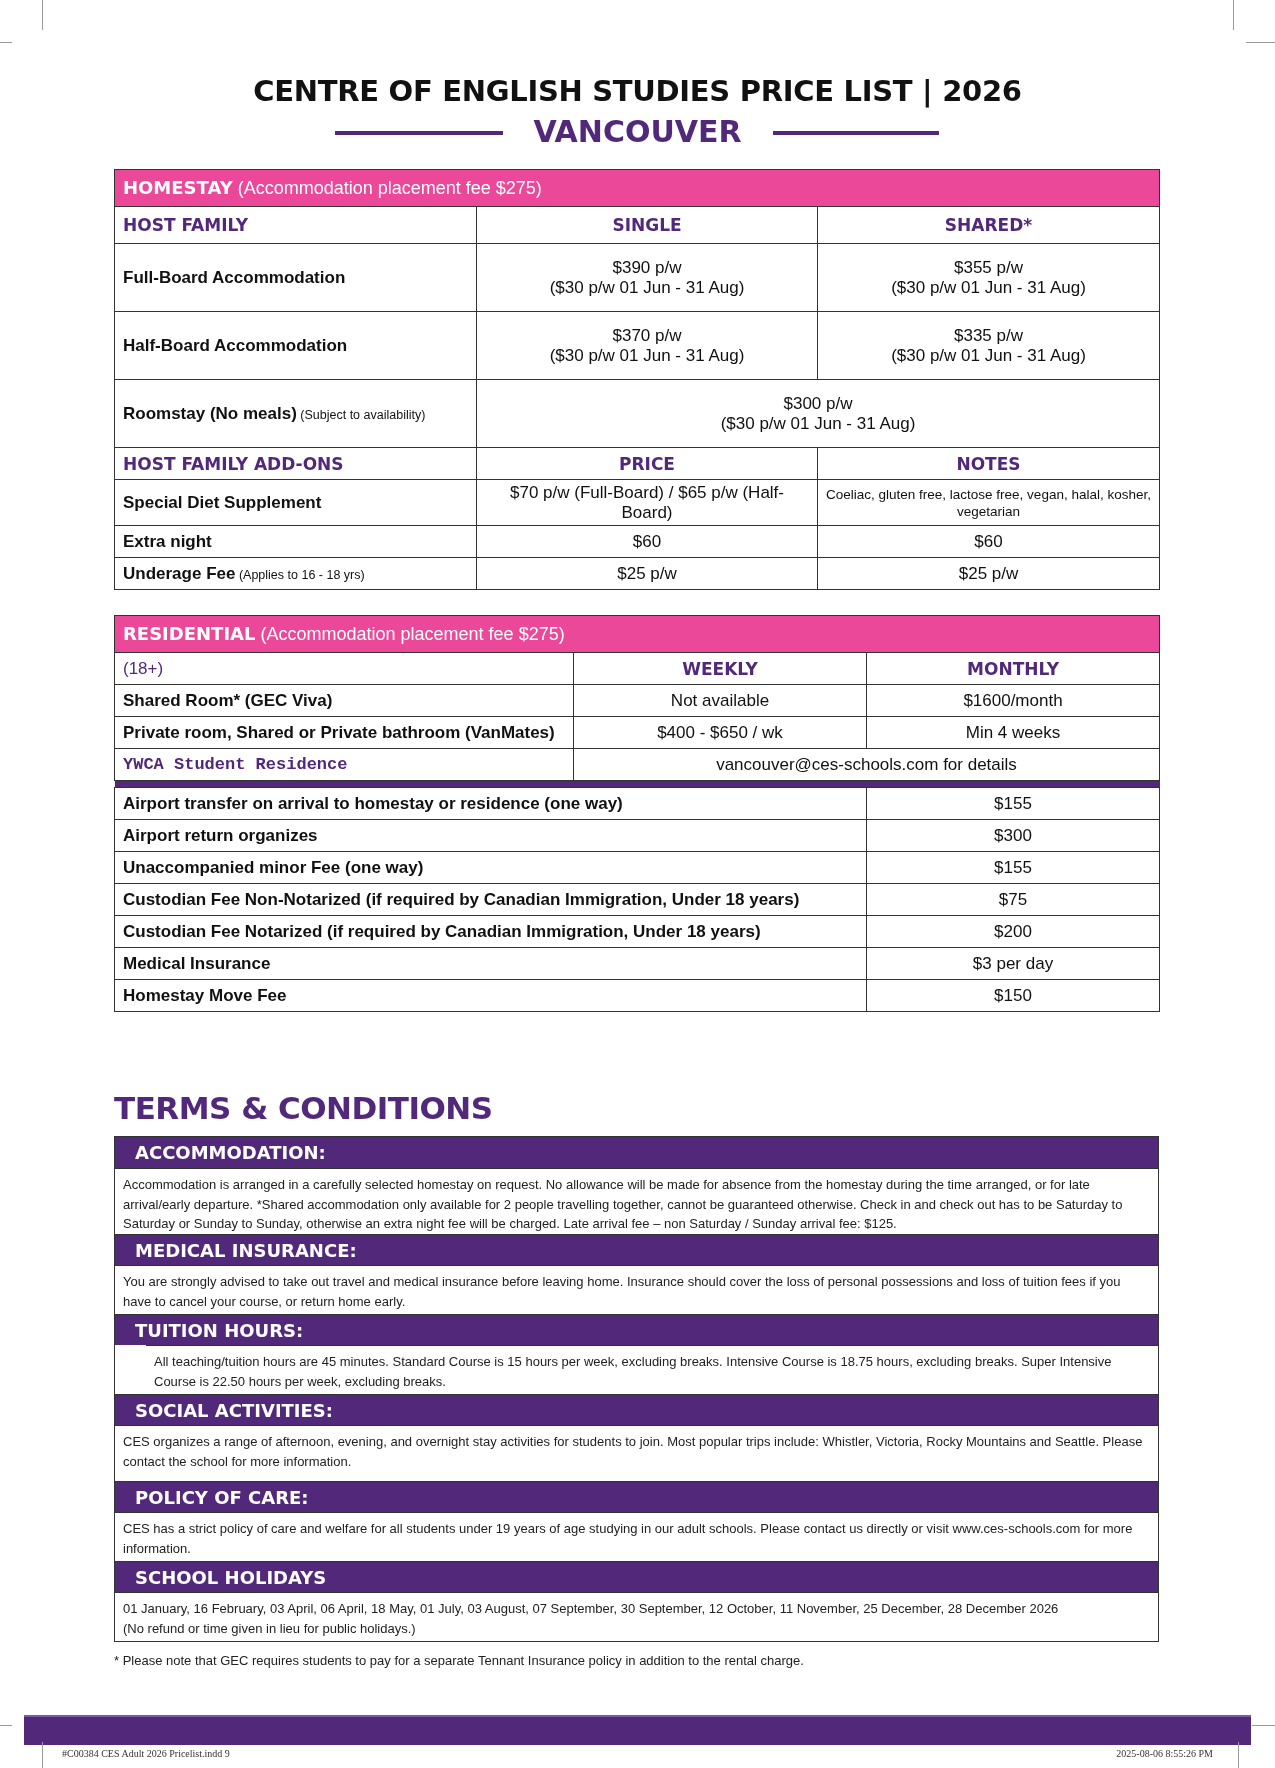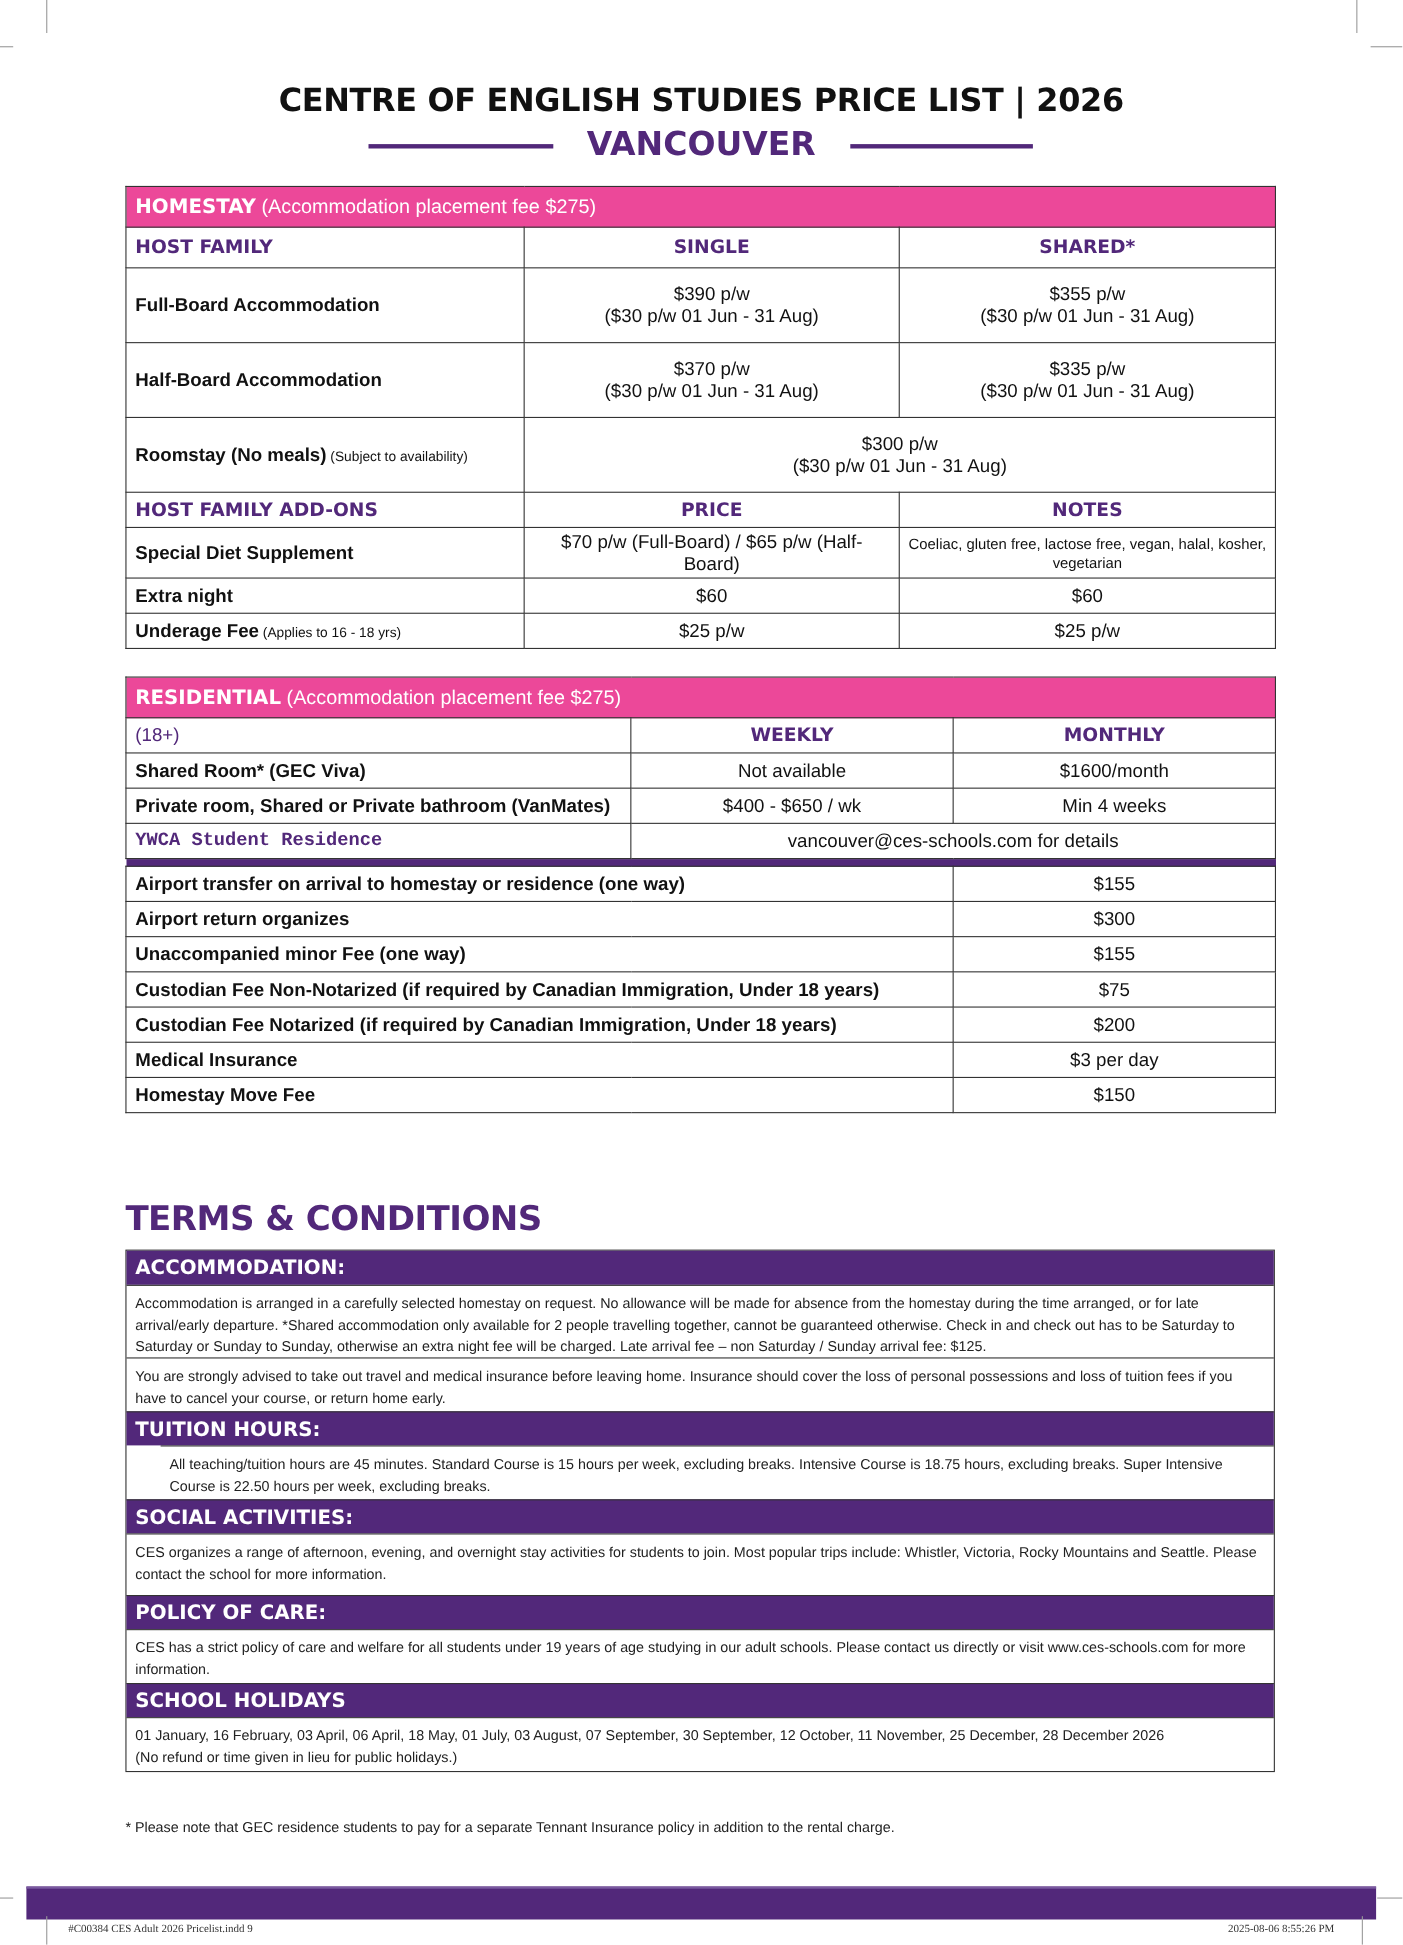--- a/index.html
+++ b/index.html
@@ -23,21 +23,21 @@
   .band { background: #ec4899; color: #fff; font-size: 18px; height: 37px; }
   .band b { font-family: "DejaVu Sans", sans-serif; }
   .notes { font-size: 13.5px; line-height: 17px; }
   .lnk { color: #52287a; font-weight: bold; font-family: Liberation Mono, monospace; }
   .sep td { height: 7px; background: #52287a; padding: 0; border: none; }
 
   .tc-heading { position: absolute; left: 114px; top: 1090px; font-family: "DejaVu Sans", sans-serif;
     font-weight: bold; font-size: 31px; color: #52287a; letter-spacing: -0.5px; }
   .terms { position: absolute; left: 114px; top: 1136px; width: 1045px; border: 1.5px solid #333; }
   .term-h { background: #52287a; color: #fff; font-family: "DejaVu Sans", sans-serif; font-weight: bold;
-    font-size: 18px; padding: 0 8px; height: 31px; line-height: 31px; border-top: 1.5px solid #333; }
+    font-size: 18px; padding: 0 20px; height: 31px; line-height: 31px; border-top: 1.5px solid #333; }
   .term-h:first-child { border-top: none; }
   .term-b { font-size: 13px; line-height: 19.5px; padding: 6px 8px 4px 8px; color: #222; border-top: 1.5px solid #333; }
   .footnote { position: absolute; left: 114px; top: 1653px; font-size: 13px; color: #222; }
 
   .footer-bar { position: absolute; left: 24px; top: 1715px; width: 1227px; height: 30px; background: #52287a; border-top: 2px solid #7a5aa0; }
   .footer-left, .footer-right { position: absolute; top: 1748px; font-family: "Liberation Serif", serif; font-size: 10px; color: #333; }
   .footer-left { left: 62px; }
   .footer-right { right: 62px; }
 </style>
 </head>
@@ -180,35 +180,36 @@
     <td class="b" colspan="2">Homestay Move Fee</td>
     <td class="c">$150</td>
   </tr>
 </tbody>
   </table>
 
 <div class="tc-heading">TERMS &amp; CONDITIONS</div>
 <div class="terms">
   <div class="term-h">ACCOMMODATION:</div>
   <div class="term-b" style="height:66px;">Accommodation is arranged in a carefully selected homestay on request. No allowance will be made for absence from the homestay during the time arranged, or for late arrival/early departure. *Shared accommodation only available for 2 people travelling together, cannot be guaranteed otherwise. Check in and check out has to be Saturday to Saturday or Sunday to Sunday, otherwise an extra night fee will be charged. Late arrival fee – non Saturday / Sunday arrival fee: $125.</div>
+  <div class="term-h">MEDICAL INSURANCE:</div>
   <div class="term-b" style="height:49px;">You are strongly advised to take out travel and medical insurance before leaving home. Insurance should cover the loss of personal possessions and loss of tuition fees if you have to cancel your course, or return home early.</div>
   <div class="term-h">TUITION HOURS:</div>
   <div class="term-b" style="height:49px;margin-left:31px;">All teaching/tuition hours are 45 minutes. Standard Course is 15 hours per week, excluding breaks. Intensive Course is 18.75 hours, excluding breaks. Super Intensive Course is 22.50 hours per week, excluding breaks.</div>
   <div class="term-h">SOCIAL ACTIVITIES:</div>
   <div class="term-b" style="height:56px;">CES organizes a range of afternoon, evening, and overnight stay activities for students to join. Most popular trips include: Whistler, Victoria, Rocky Mountains and Seattle. Please contact the school for more information.</div>
   <div class="term-h">POLICY OF CARE:</div>
   <div class="term-b" style="height:49px;">CES has a strict policy of care and welfare for all students under 19 years of age studying in our adult schools. Please contact us directly or visit www.ces-schools.com for more information.</div>
   <div class="term-h">SCHOOL HOLIDAYS</div>
   <div class="term-b" style="height:49px;">
     <div>01 January, 16 February, 03 April, 06 April, 18 May, 01 July, 03 August, 07 September, 30 September, 12 October, 11 November, 25 December, 28 December 2026</div>
     <div>(No refund or time given in lieu for public holidays.)</div>
   </div>
 </div>
 
-<div class="footnote">* Please note that GEC residence students to pay for a separate Tennant Insurance policy in addition to the rental charge.</div>
+<div class="footnote">* Please note that GEC requires students to pay for a separate Tennant Insurance policy in addition to the rental charge.</div>
 
 <div class="footer-bar"></div>
 <div class="crop" style="left:0;top:1725px;width:12px;height:1px;"></div>
 <div class="crop" style="left:1252px;top:1725px;width:23px;height:1px;"></div>
 <div class="crop" style="left:42px;top:1742px;width:1px;height:26px;"></div>
 <div class="crop" style="left:1238px;top:1742px;width:1px;height:26px;"></div>
 <div class="footer-left">#C00384 CES Adult 2026 Pricelist.indd   9</div>
 <div class="footer-right">2025-08-06   8:55:26 PM</div>
 
 </body></html>

